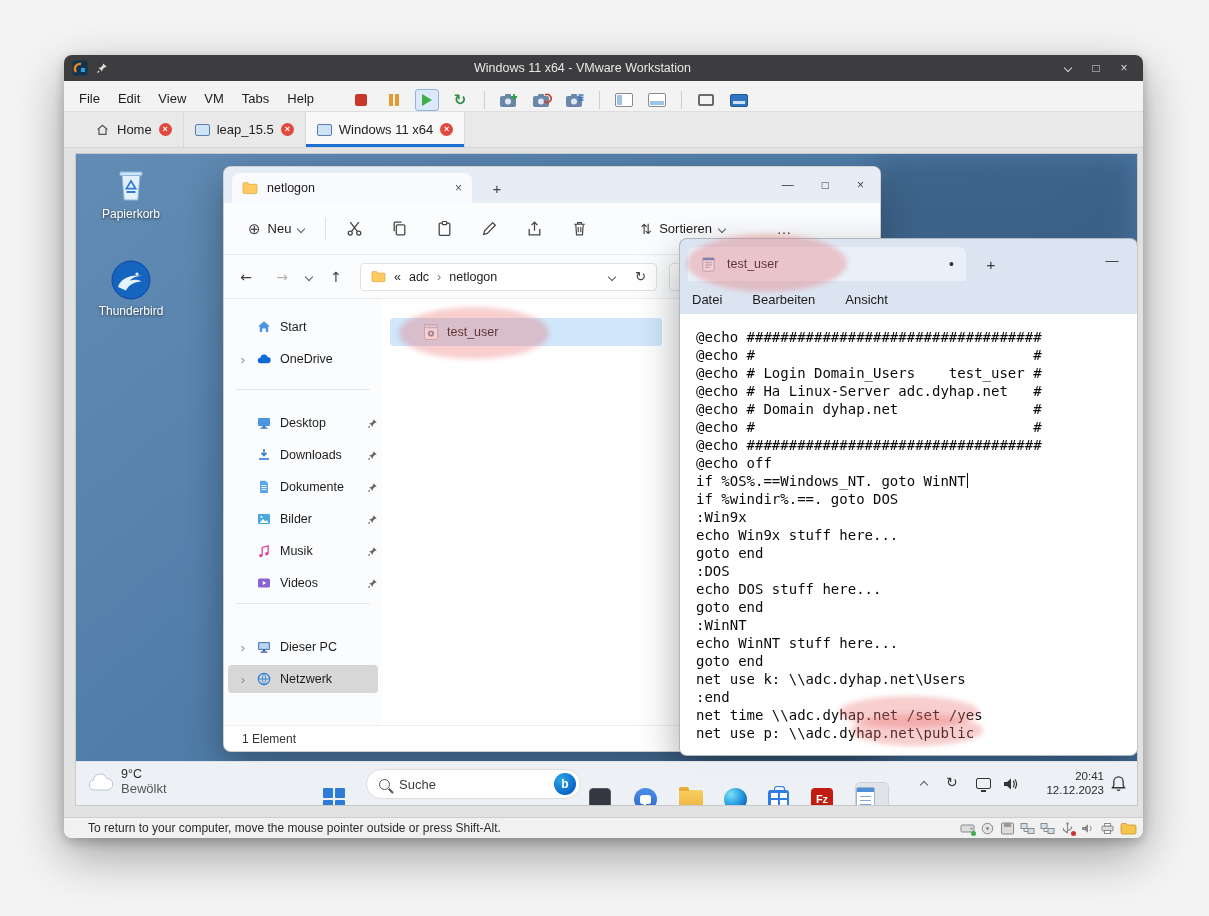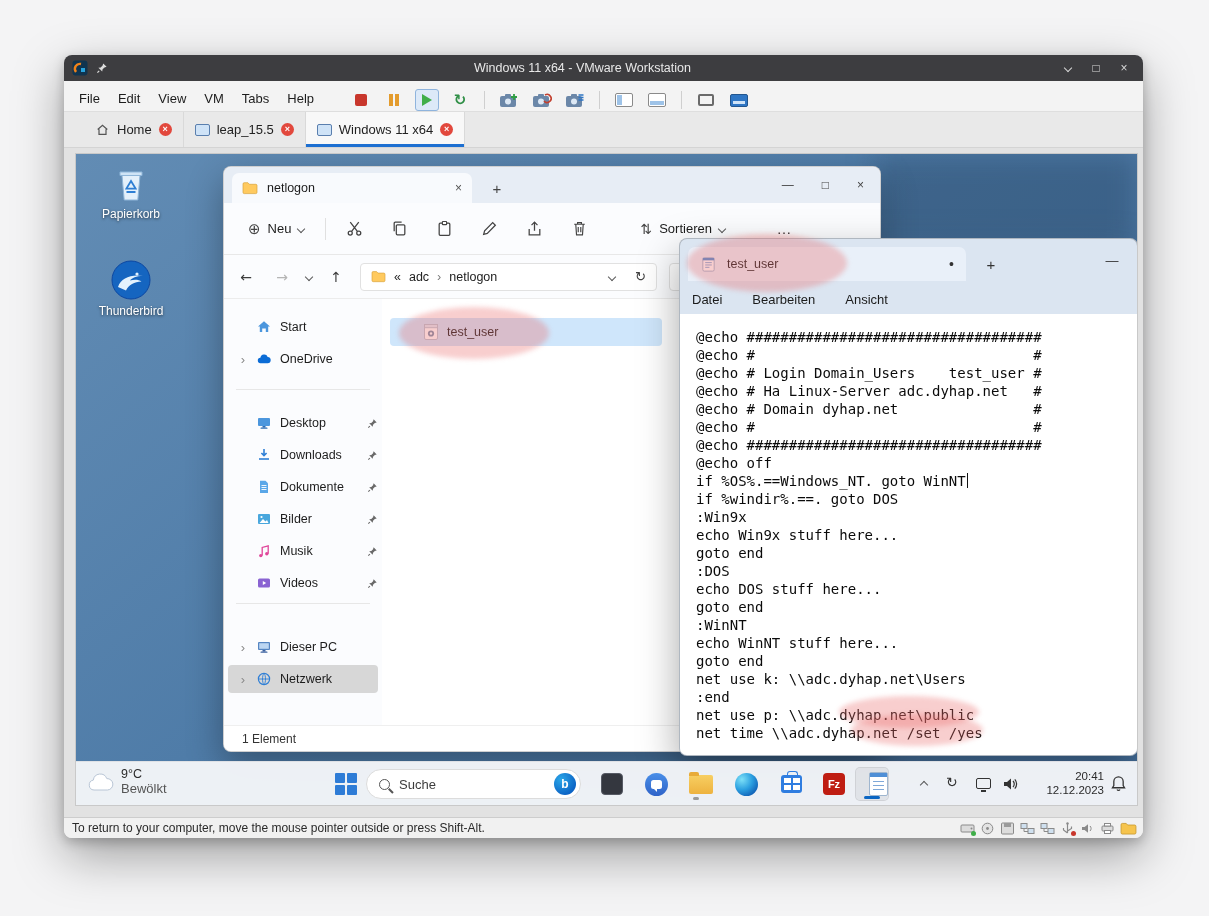--- a/index.html
+++ b/index.html
@@ -39,21 +39,21 @@
 .vmtabs{height:36px;background:#e9e9e9;display:flex;align-items:stretch;padding-left:20px;border-bottom:1px solid #d4d4d4}
 .vmtab{display:flex;align-items:center;gap:7px;padding:0 11px;font-size:13px;color:#222;border-right:1px solid #d9d9d9;position:relative}
 .vmtab.active{background:#f8f8f8;box-shadow:inset 0 -3px 0 #1d6fd1}
 .closebadge{width:13px;height:13px;border-radius:50%;background:#e2483d;color:#fff;font-size:9px;font-weight:bold;display:flex;align-items:center;justify-content:center;line-height:1}
 .mon-ico{width:15px;height:12px;border:1px solid #5a7fae;background:#cfe3f7;border-radius:2px}
 
 .vmarea{position:absolute;left:0;right:0;top:93px;bottom:21px;background:#e2e2e2}
 #screen{position:absolute;left:11px;top:5px;width:1063px;height:653px;overflow:hidden;border:1px solid #c9c9c9;
 background:linear-gradient(140deg,#628cb4 0%,#4f7ca8 45%,#446f9c 100%)}
 .wallshade{position:absolute;right:0;top:0;width:262px;height:90px;background:rgba(18,38,66,.28);filter:blur(14px)}
-.vmstatus{position:absolute;left:0;right:0;bottom:0;height:21px;background:#f1f1f1;border-top:1px solid #cdcdcd;display:flex;align-items:center;padding:0 8px;font-size:12px;color:#2a2a2a}
+.vmstatus{position:absolute;left:0;right:0;bottom:0;height:21px;background:#f1f1f1;border-top:1px solid #cdcdcd;display:flex;align-items:center;padding:0 24px;font-size:12px;color:#2a2a2a}
 .devs{position:absolute;right:6px;top:3px;display:flex;gap:5px;align-items:center}
 .dev{position:relative}
 .badge{position:absolute;width:5px;height:5px;border-radius:50%;right:-1px;bottom:-1px}
 
 
 .deskicon{position:absolute;width:92px;text-align:center;z-index:2}
 .deskicon .dlabel{margin-top:3px;font-size:12px;color:#fff;text-shadow:0 1px 3px rgba(0,0,0,.65)}
 .deskicon .dimg{display:flex;justify-content:center}
 
 
@@ -101,21 +101,21 @@
 .np-menubar{height:30px;display:flex;align-items:center;padding-left:12px;gap:30px;font-size:13px;color:#1b1b1b}
 .np-content{position:absolute;left:0;right:0;top:75px;bottom:0;background:#fff;padding:15px 0 0 16px;overflow:hidden}
 .np-line{height:18px;font-family:"DejaVu Sans Mono",monospace;font-size:14px;white-space:pre;color:#0a0a0a}
 .np-caret{display:inline-block;width:1.5px;height:15px;background:#111;margin-left:1px;vertical-align:-2px}
 
 
 #taskbar{position:absolute;left:0;right:0;bottom:0;height:44px;background:rgba(243,245,248,.97);border-top:1px solid rgba(0,0,0,.06);z-index:30}
 .weather{position:absolute;left:10px;top:5px;display:flex;align-items:center;gap:7px}
 .wcol div:first-child{font-size:12.5px;color:#2b2b2b}
 .wcol div:last-child{font-size:13px;color:#555}
-.tile{position:absolute;top:5px;width:34px;height:34px;border-radius:5px;display:flex;align-items:center;justify-content:flex-end}
+.tile{position:absolute;top:20px;width:34px;height:34px;border-radius:5px;display:flex;align-items:center;justify-content:flex-start}
 .tile.activeapp{background:rgba(0,0,0,.05);border:1px solid rgba(0,0,0,.08)}
 .tind{position:absolute;bottom:1px;left:50%;transform:translateX(-50%);height:3px;border-radius:2px}
 .winlogo{display:grid;grid-template-columns:10px 10px;grid-template-rows:10px 10px;gap:2px}
 .winlogo i{background:#2e7cd6;border-radius:1px}
 .tsearch{position:absolute;left:290px;top:7px;width:215px;height:30px;background:#fff;border:1px solid #dcdcdc;border-radius:15px;display:flex;align-items:center;padding:0 4px 0 12px;gap:9px}
 .mag{width:11px;height:11px;border:1.6px solid #555;border-radius:50%;position:relative}
 .mag::after{content:"";position:absolute;width:6px;height:1.6px;background:#555;transform:rotate(45deg);left:8px;top:10px}
 .tsearch .slabel{flex:1;font-size:13px;color:#3c3c3c}
 .bing{width:22px;height:22px;border-radius:50%;background:radial-gradient(circle at 32% 30%,#2aa6e8,#0b62c4 75%);color:#fff;font-size:12px;font-weight:bold;display:flex;align-items:center;justify-content:center}
 .darkapp{width:22px;height:22px;background:#34373f;border:1px solid #565a64;border-radius:4px}
@@ -547,22 +547,22 @@
             <div class="np-line">echo Win9x stuff here...</div>
             <div class="np-line">goto end</div>
             <div class="np-line">:DOS</div>
             <div class="np-line">echo DOS stuff here...</div>
             <div class="np-line">goto end</div>
             <div class="np-line">:WinNT</div>
             <div class="np-line">echo WinNT stuff here...</div>
             <div class="np-line">goto end</div>
             <div class="np-line">net use k: \\adc.dyhap.net\Users</div>
             <div class="np-line">:end</div>
+            <div class="np-line">net time \\adc.dyhap.net /set /yes</div>
             <div class="np-line">net use p: \\adc.dyhap.net\public</div>
-            <div class="np-line">net time \\adc.dyhap.net /set /yes</div>
           </div>
       </div>
 
       <div class="ann" style="left:611px;top:80px;width:160px;height:58px"></div>
       <div class="ann" style="left:323px;top:153px;width:150px;height:52px"></div>
       <div class="ann" style="left:763px;top:542px;width:140px;height:32px"></div>
       <div class="ann" style="left:775px;top:560px;width:132px;height:32px"></div>
 
       <div id="taskbar">
         <div class="weather">

